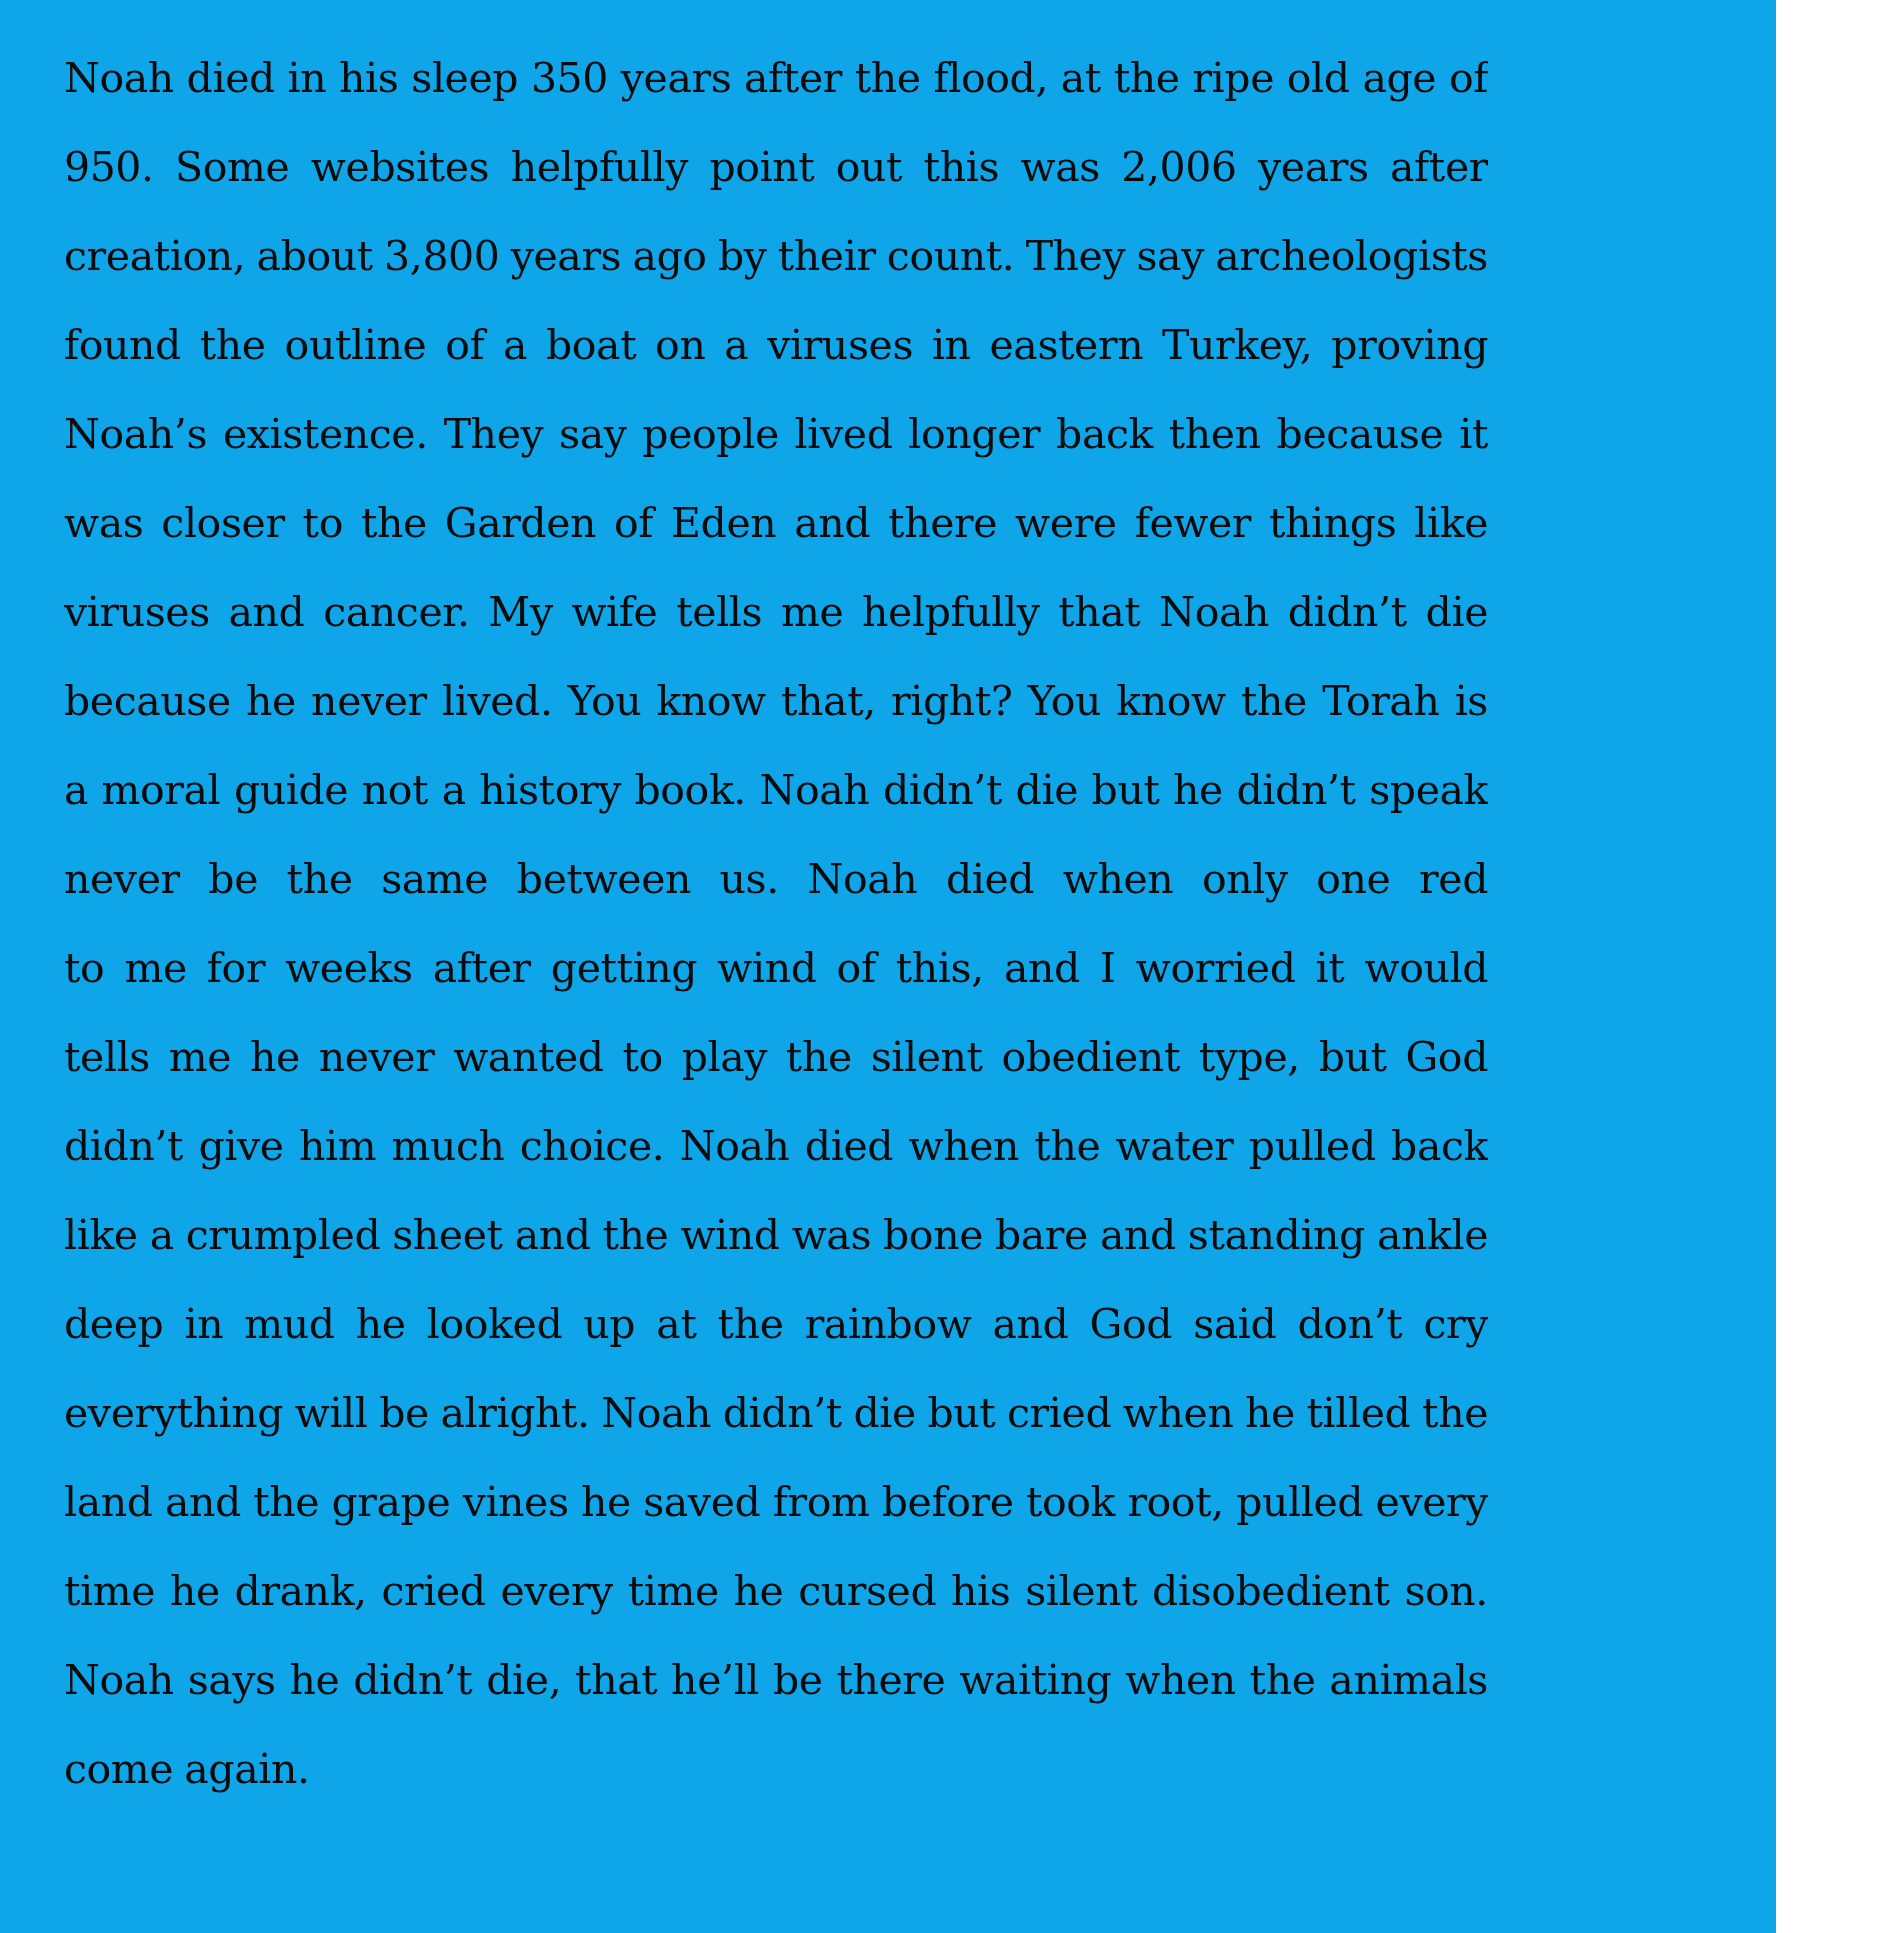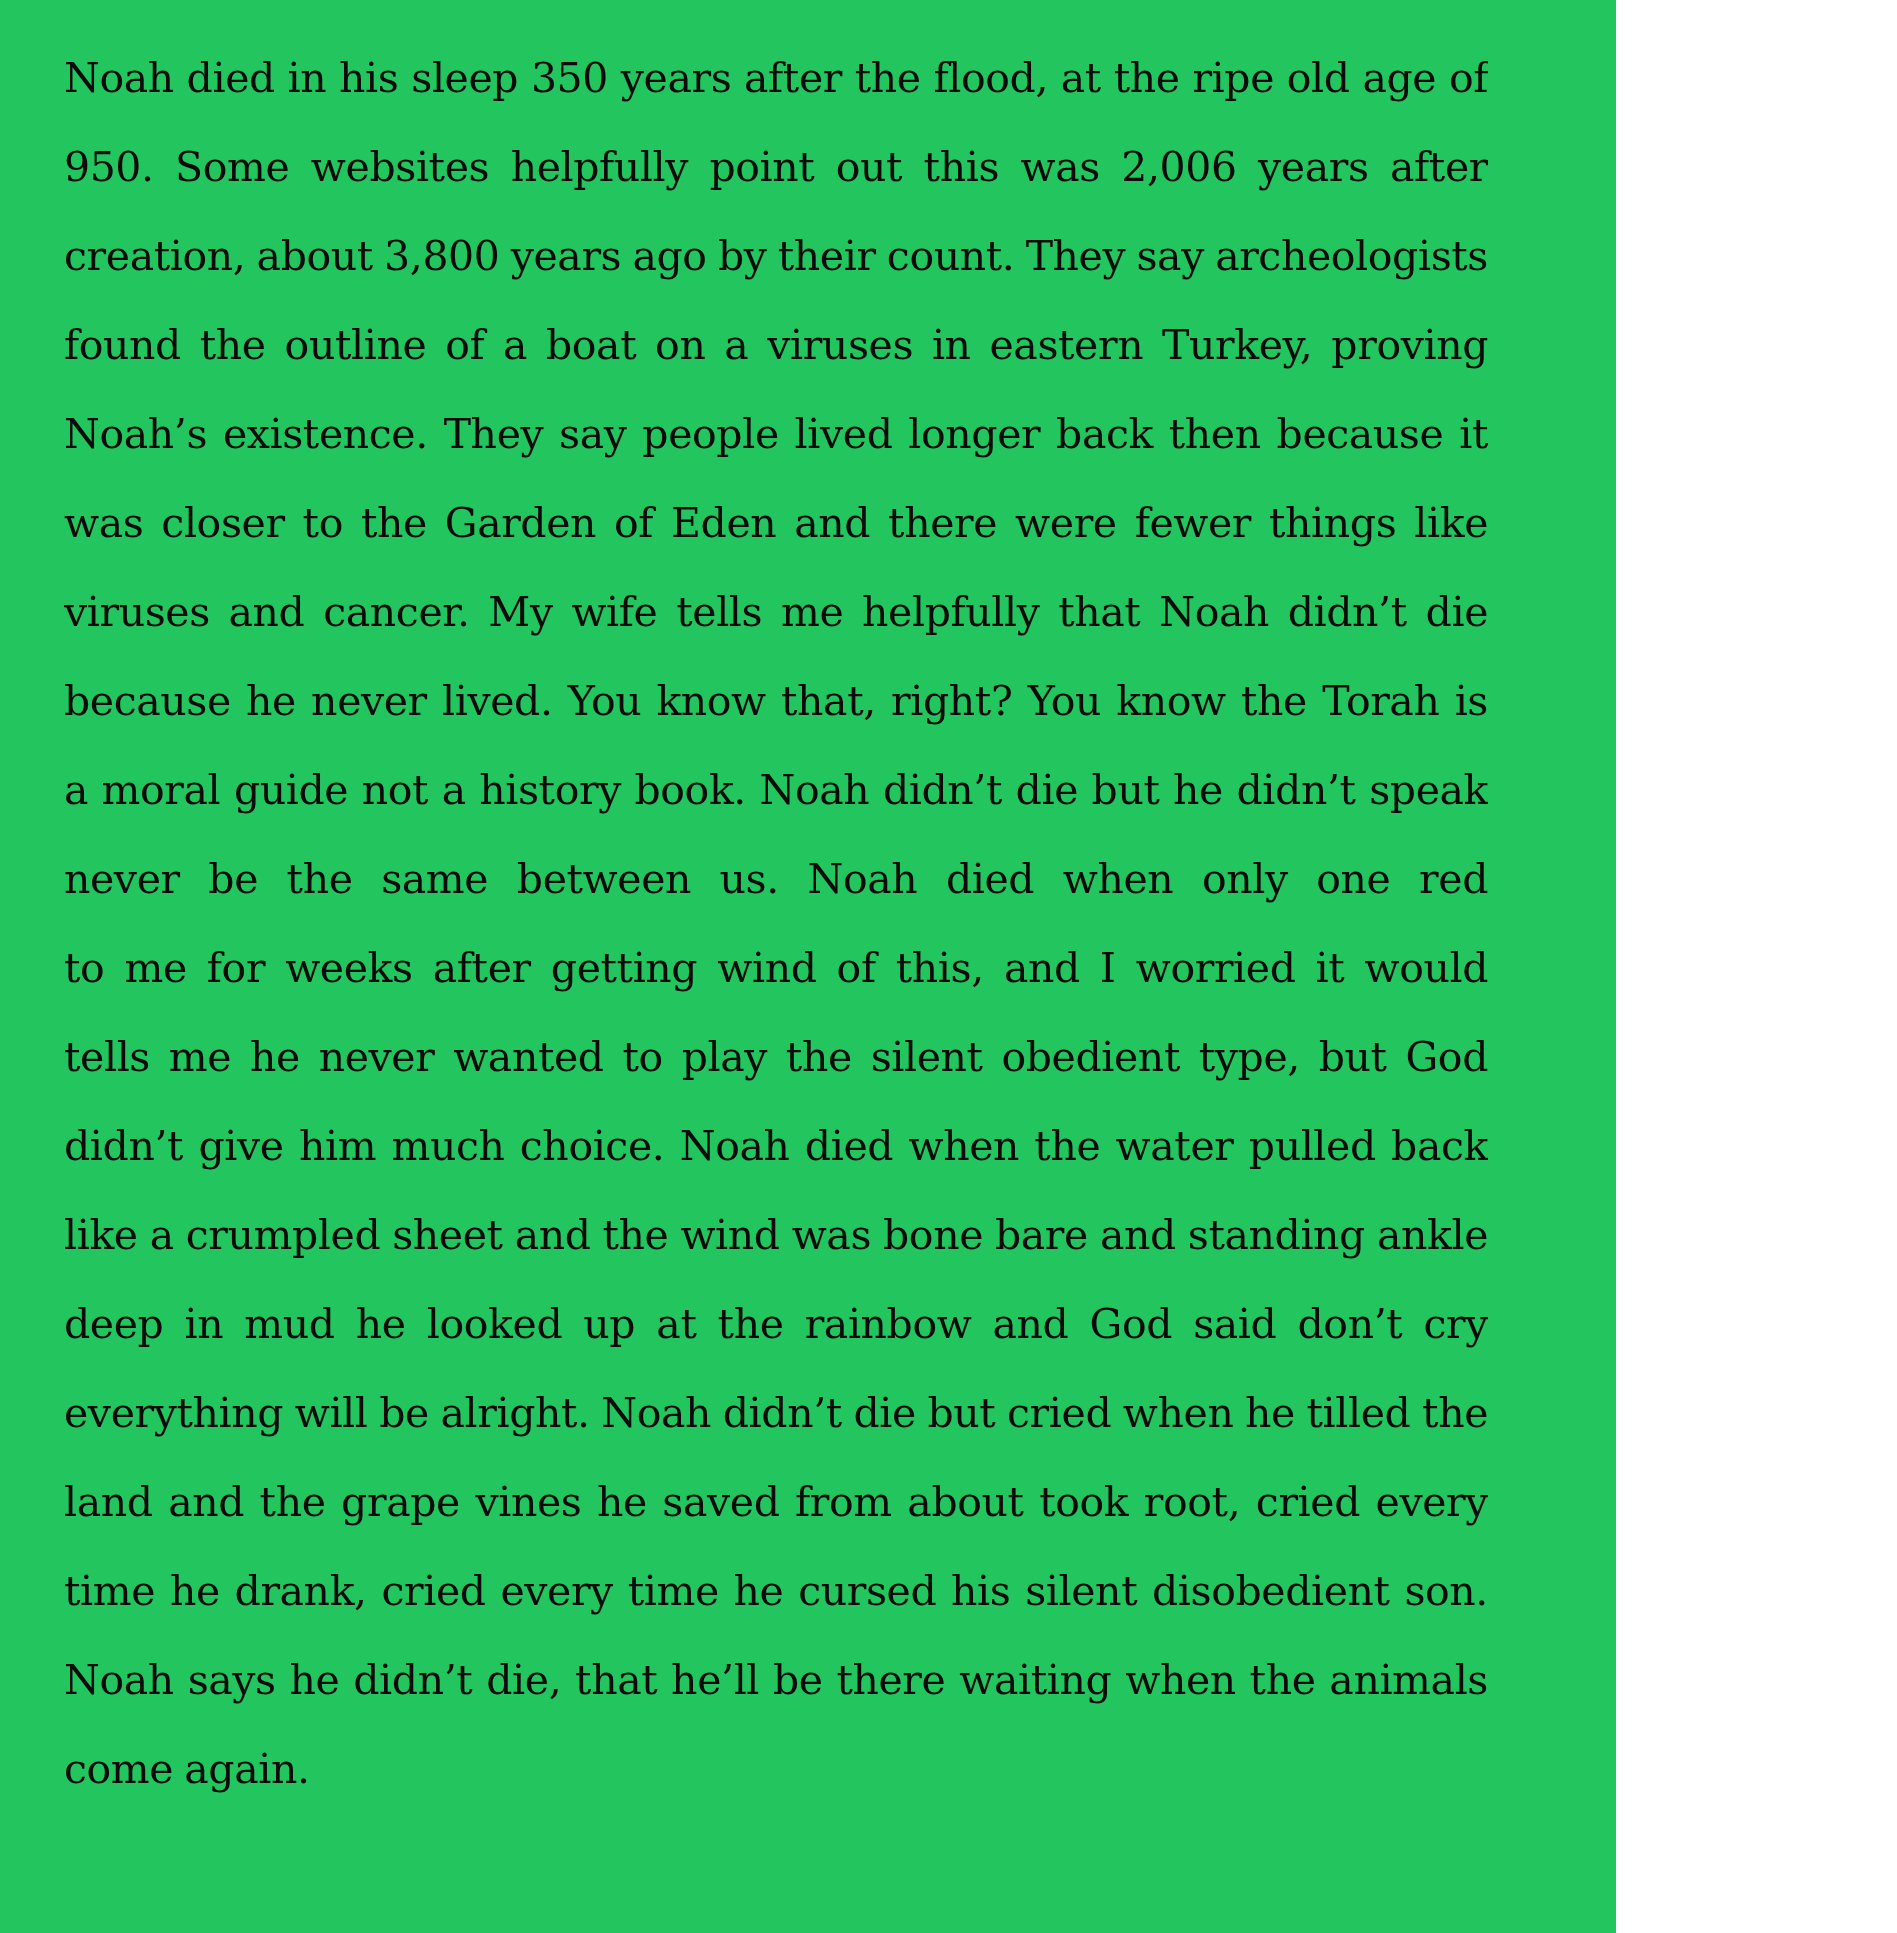--- a/index.html
+++ b/index.html
@@ -3,23 +3,23 @@
 <meta charset="utf-8">
 <style>
   html, body { margin: 0; padding: 0; }
   body {
     width: 1898px;
     height: 1933px;
     background: #ffffff;
   }
   .page {
     position: relative;
-    width: 1616px;
+    width: 1776px;
     height: 1933px;
-    background: #22c55e;
+    background: #0ea5e9;
     overflow: hidden;
   }
   .text-block {
     position: absolute;
     left: 64px;
     top: 34px;
     width: 1424px;
     font-family: "DejaVu Serif", "Liberation Serif", serif;
     font-size: 41px;
     line-height: 89px;
@@ -55,19 +55,19 @@
       <div class="line">viruses and cancer. My wife tells me helpfully that Noah didn’t die</div>
       <div class="line">because he never lived. You know that, right? You know the Torah is</div>
       <div class="line">a moral guide not a history book. Noah didn’t die but he didn’t speak</div>
       <div class="line">never be the same between us. Noah died when only one red</div>
       <div class="line">to me for weeks after getting wind of this, and I worried it would</div>
       <div class="line">tells me he never wanted to play the silent obedient type, but God</div>
       <div class="line">didn’t give him much choice. Noah died when the water pulled back</div>
       <div class="line">like a crumpled sheet and the wind was bone bare and standing ankle</div>
       <div class="line">deep in mud he looked up at the rainbow and God said don’t cry</div>
       <div class="line">everything will be alright. Noah didn’t die but cried when he tilled the</div>
-      <div class="line">land and the grape vines he saved from about took root, cried every</div>
+      <div class="line">land and the grape vines he saved from before took root, pulled every</div>
       <div class="line">time he drank, cried every time he cursed his silent disobedient son.</div>
       <div class="line">Noah says he didn’t die, that he’ll be there waiting when the animals</div>
       <div class="line line--last">come again.</div>
     </div>
 </div>
 
 
 </body></html>

